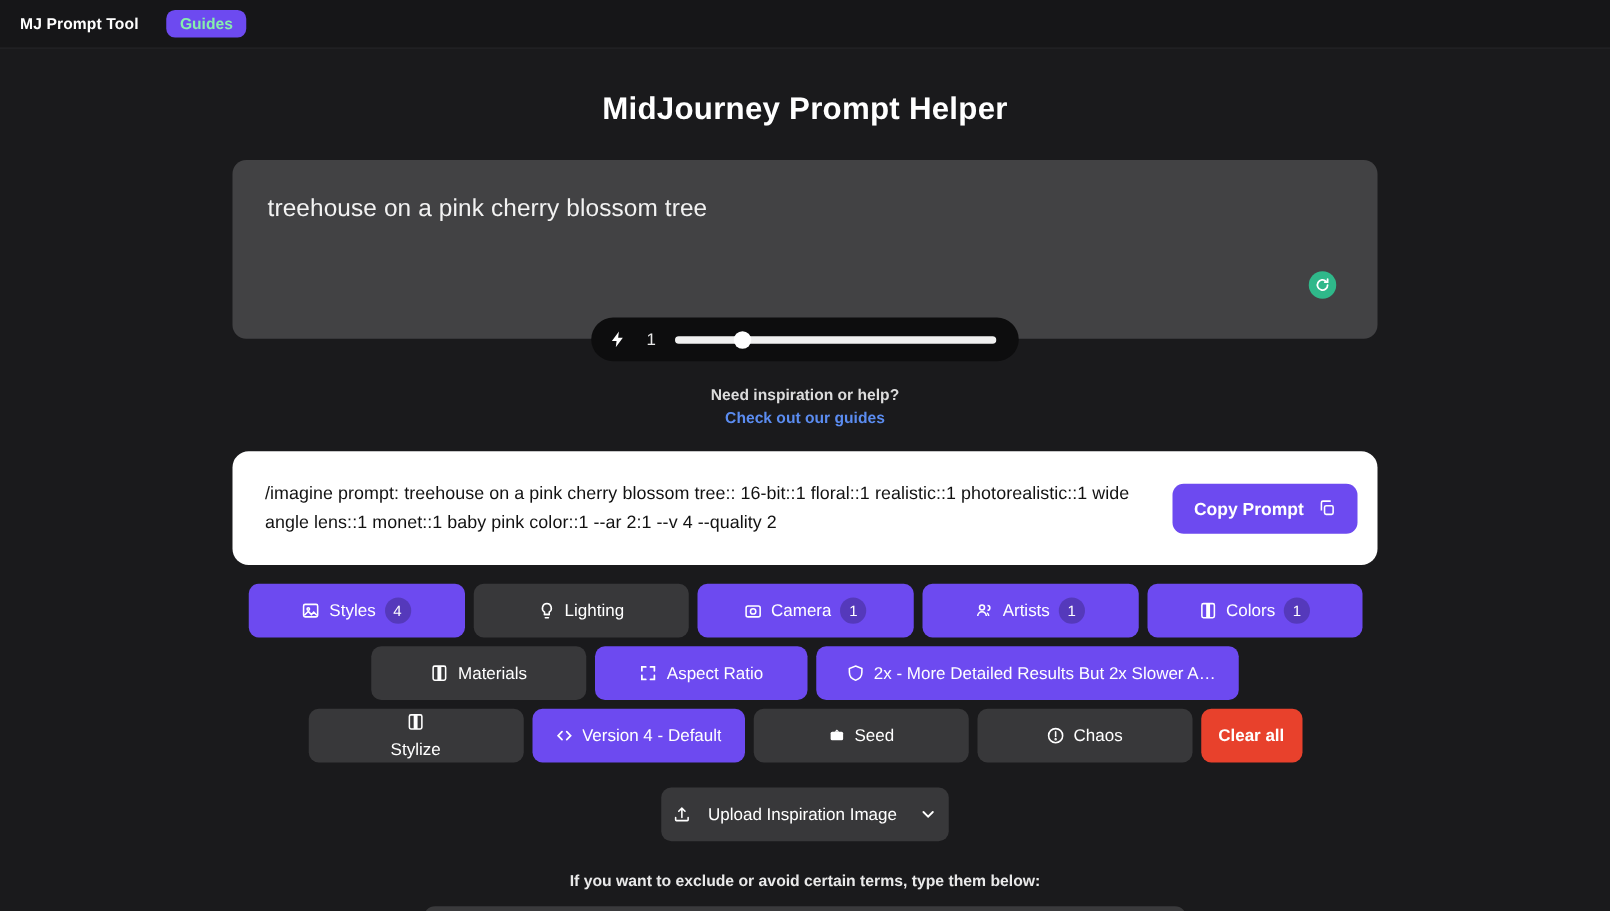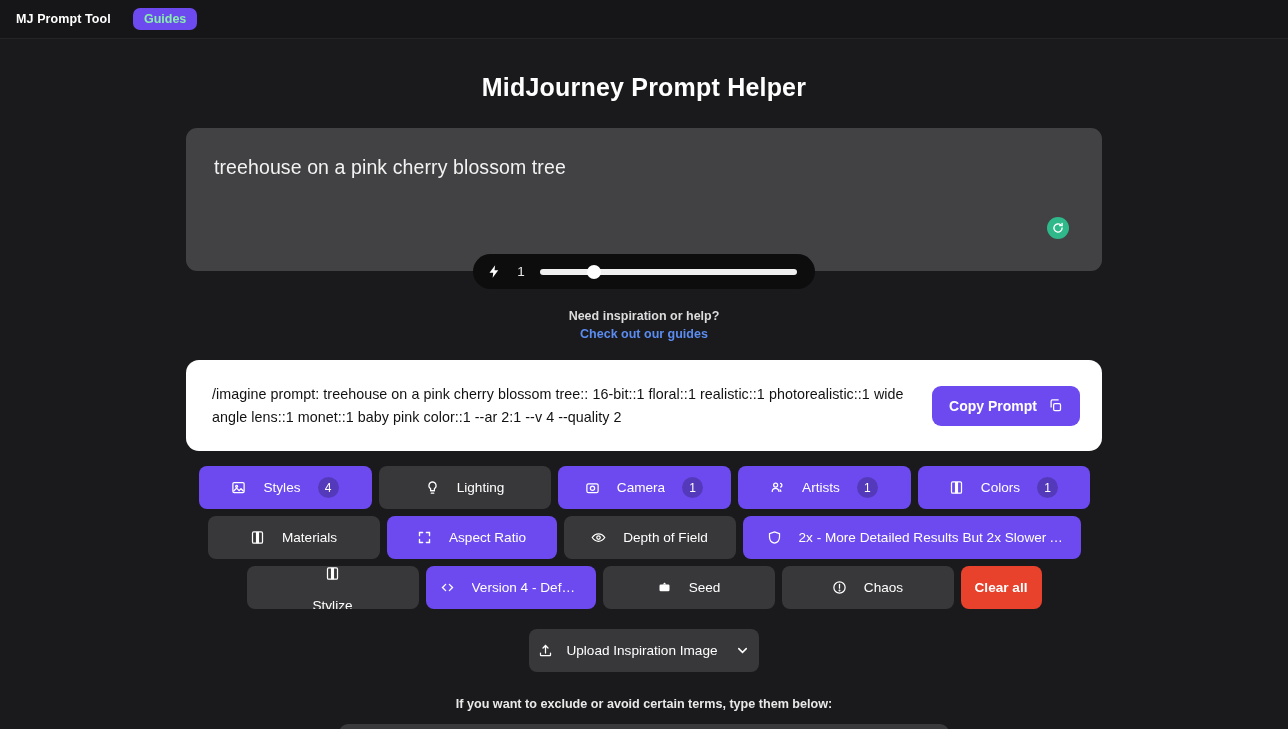--- a/index.html
+++ b/index.html
@@ -85,21 +85,21 @@
   .inspo-line{ color:#dcdcdc; font-size:12.5px; font-weight:bold; }
   .inspo-link{ color:#5b8cf0; font-size:12.5px; font-weight:bold; cursor:pointer; display:inline-block; margin-top:4px; }
 
   
   .output-card{
     margin-top:18px;
     width:916px; min-height:91px;
     background:#ffffff;
     border-radius:13px;
     display:flex; align-items:center;
-    padding:19px 22px 19px 26px;
+    padding:19px 16px 19px 26px;
     gap:22px;
   }
   .output-text{
     flex:1;
     color:#121212; font-size:14.3px; line-height:1.55;
     letter-spacing:.05px;
   }
   .copy-btn{
     flex:0 0 auto;
     background:#6d4af0; color:#ffffff;
@@ -111,21 +111,21 @@
   }
   .copy-btn svg{ width:15px; height:15px; }
 
   
   .chip-rows{ width:916px; margin-top:15px; display:flex; flex-direction:column; gap:7px; }
   .chip-row{ display:flex; justify-content:center; gap:7px; }
   .chip{
     height:43px;
     border:none; border-radius:8px;
     display:flex; align-items:center; justify-content:center;
-    gap:17px;
+    gap:7px;
     font-size:13.6px; color:#ffffff;
     cursor:pointer;
     padding:0 14px;
     white-space:nowrap; overflow:hidden;
   }
   .chip.inactive{ background:#38383a; }
   .chip.active{ background:#6d4af0; }
   .chip.danger{ background:#e8412c; font-weight:bold; }
   .chip svg{ width:15px; height:15px; flex:0 0 auto; }
   .chip-label{ overflow:hidden; text-overflow:ellipsis; }
@@ -290,27 +290,20 @@
         <span class="chip-label">Materials</span>
       </button>
 
       <button class="chip active w-aspect">
         <svg viewBox="0 0 24 24" fill="none" stroke="#fff" stroke-width="2.2" stroke-linecap="round">
           <path d="M4 9V4h5M20 9V4h-5M4 15v5h5M20 15v5h-5"></path>
         </svg>
         <span class="chip-label">Aspect Ratio</span>
       </button>
 
-      <button class="chip inactive w-dof">
-        <svg viewBox="0 0 24 24" fill="none" stroke="#fff" stroke-width="2">
-          <path d="M2 12s3.8-6 10-6 10 6 10 6-3.8 6-10 6-10-6-10-6z"></path>
-          <circle cx="12" cy="12" r="2.8"></circle>
-        </svg>
-        <span class="chip-label">Depth of Field</span>
-      </button>
 
       <button class="chip active w-quality">
         <svg viewBox="0 0 24 24" fill="none" stroke="#fff" stroke-width="2">
           <path d="M12 3l8 3v5c0 5-3.4 8.8-8 10-4.6-1.2-8-5-8-10V6l8-3z"></path>
         </svg>
         <span class="chip-label">2x - More Detailed Results But 2x Slower And 2…</span>
       </button>
     </div>
 
     <div class="chip-row">

